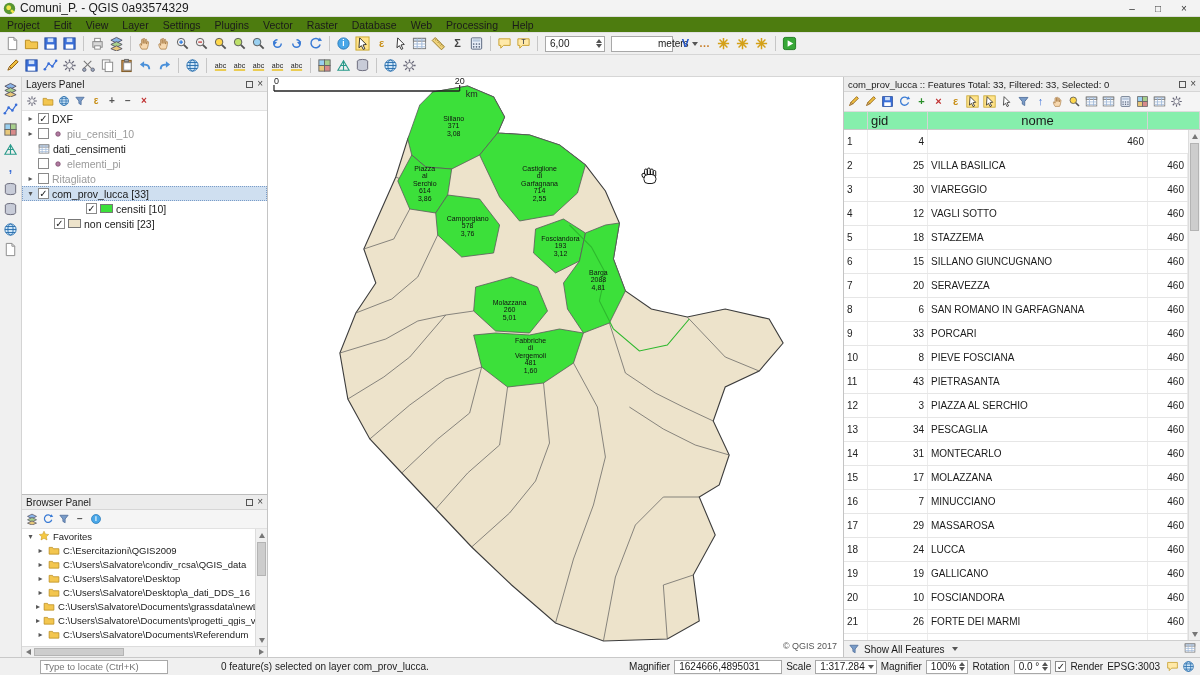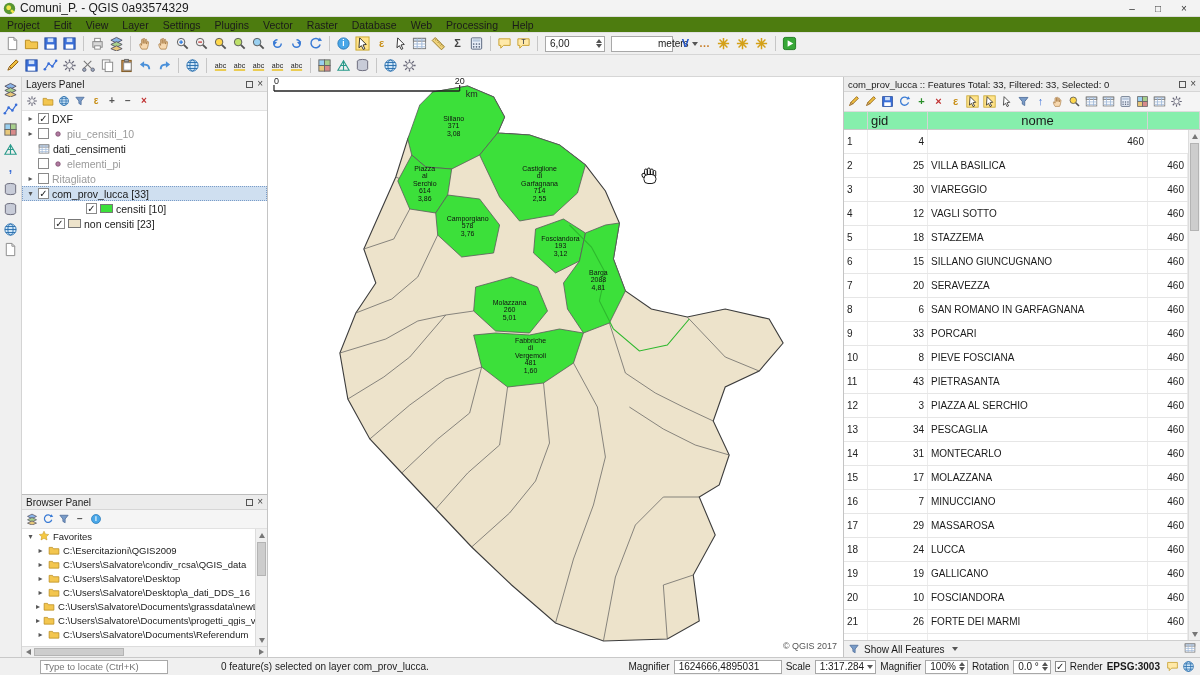--- a/index.html
+++ b/index.html
@@ -89,21 +89,21 @@
   .at-footer svg { width:12px; height:12px; }
   .at-footer .right-ico { margin-left:auto; }
 
   
   .statusbar { height:18px; display:flex; align-items:center; background:#f0f0f0; border-top:1px solid #c9c9c9; padding:0 4px; gap:5px; font-size:10px; }
   .locate { width:128px; height:14px; border:1px solid #a8a8a8; background:#fff; font-size:9.5px; padding:0 3px; font-family:inherit;margin-left:36px; }
   .sb-msg { color:#222;padding-left:48px; }
   .sb-right { margin-left:auto; display:flex; align-items:center; gap:4px; }
   .sb-box { min-width:108px; height:14px; background:#fff; border:1px solid #a8a8a8; display:inline-flex; align-items:center; padding:0 4px; }
   .sb-combo { height:14px; background:#fff; border:1px solid #a8a8a8; display:inline-flex; align-items:center; padding:0 2px 0 4px; }
-  .sb-label.crs { font-weight:bold; }
+  .sb-label.crs { font-weight:normal; }
   .sb-icons { display:flex; }
   .sb-icons .tb-icon { width:16px; height:16px; } .sb-icons .tb-icon svg { width:13px; height:13px; }
   .symdefs { position:absolute; width:0; height:0; overflow:hidden; }
 </style>
 </head>
 <body>
 
 <svg class="symdefs" xmlns="http://www.w3.org/2000/svg">
   <defs>
     <symbol id="sym-page" viewBox="0 0 16 16">

